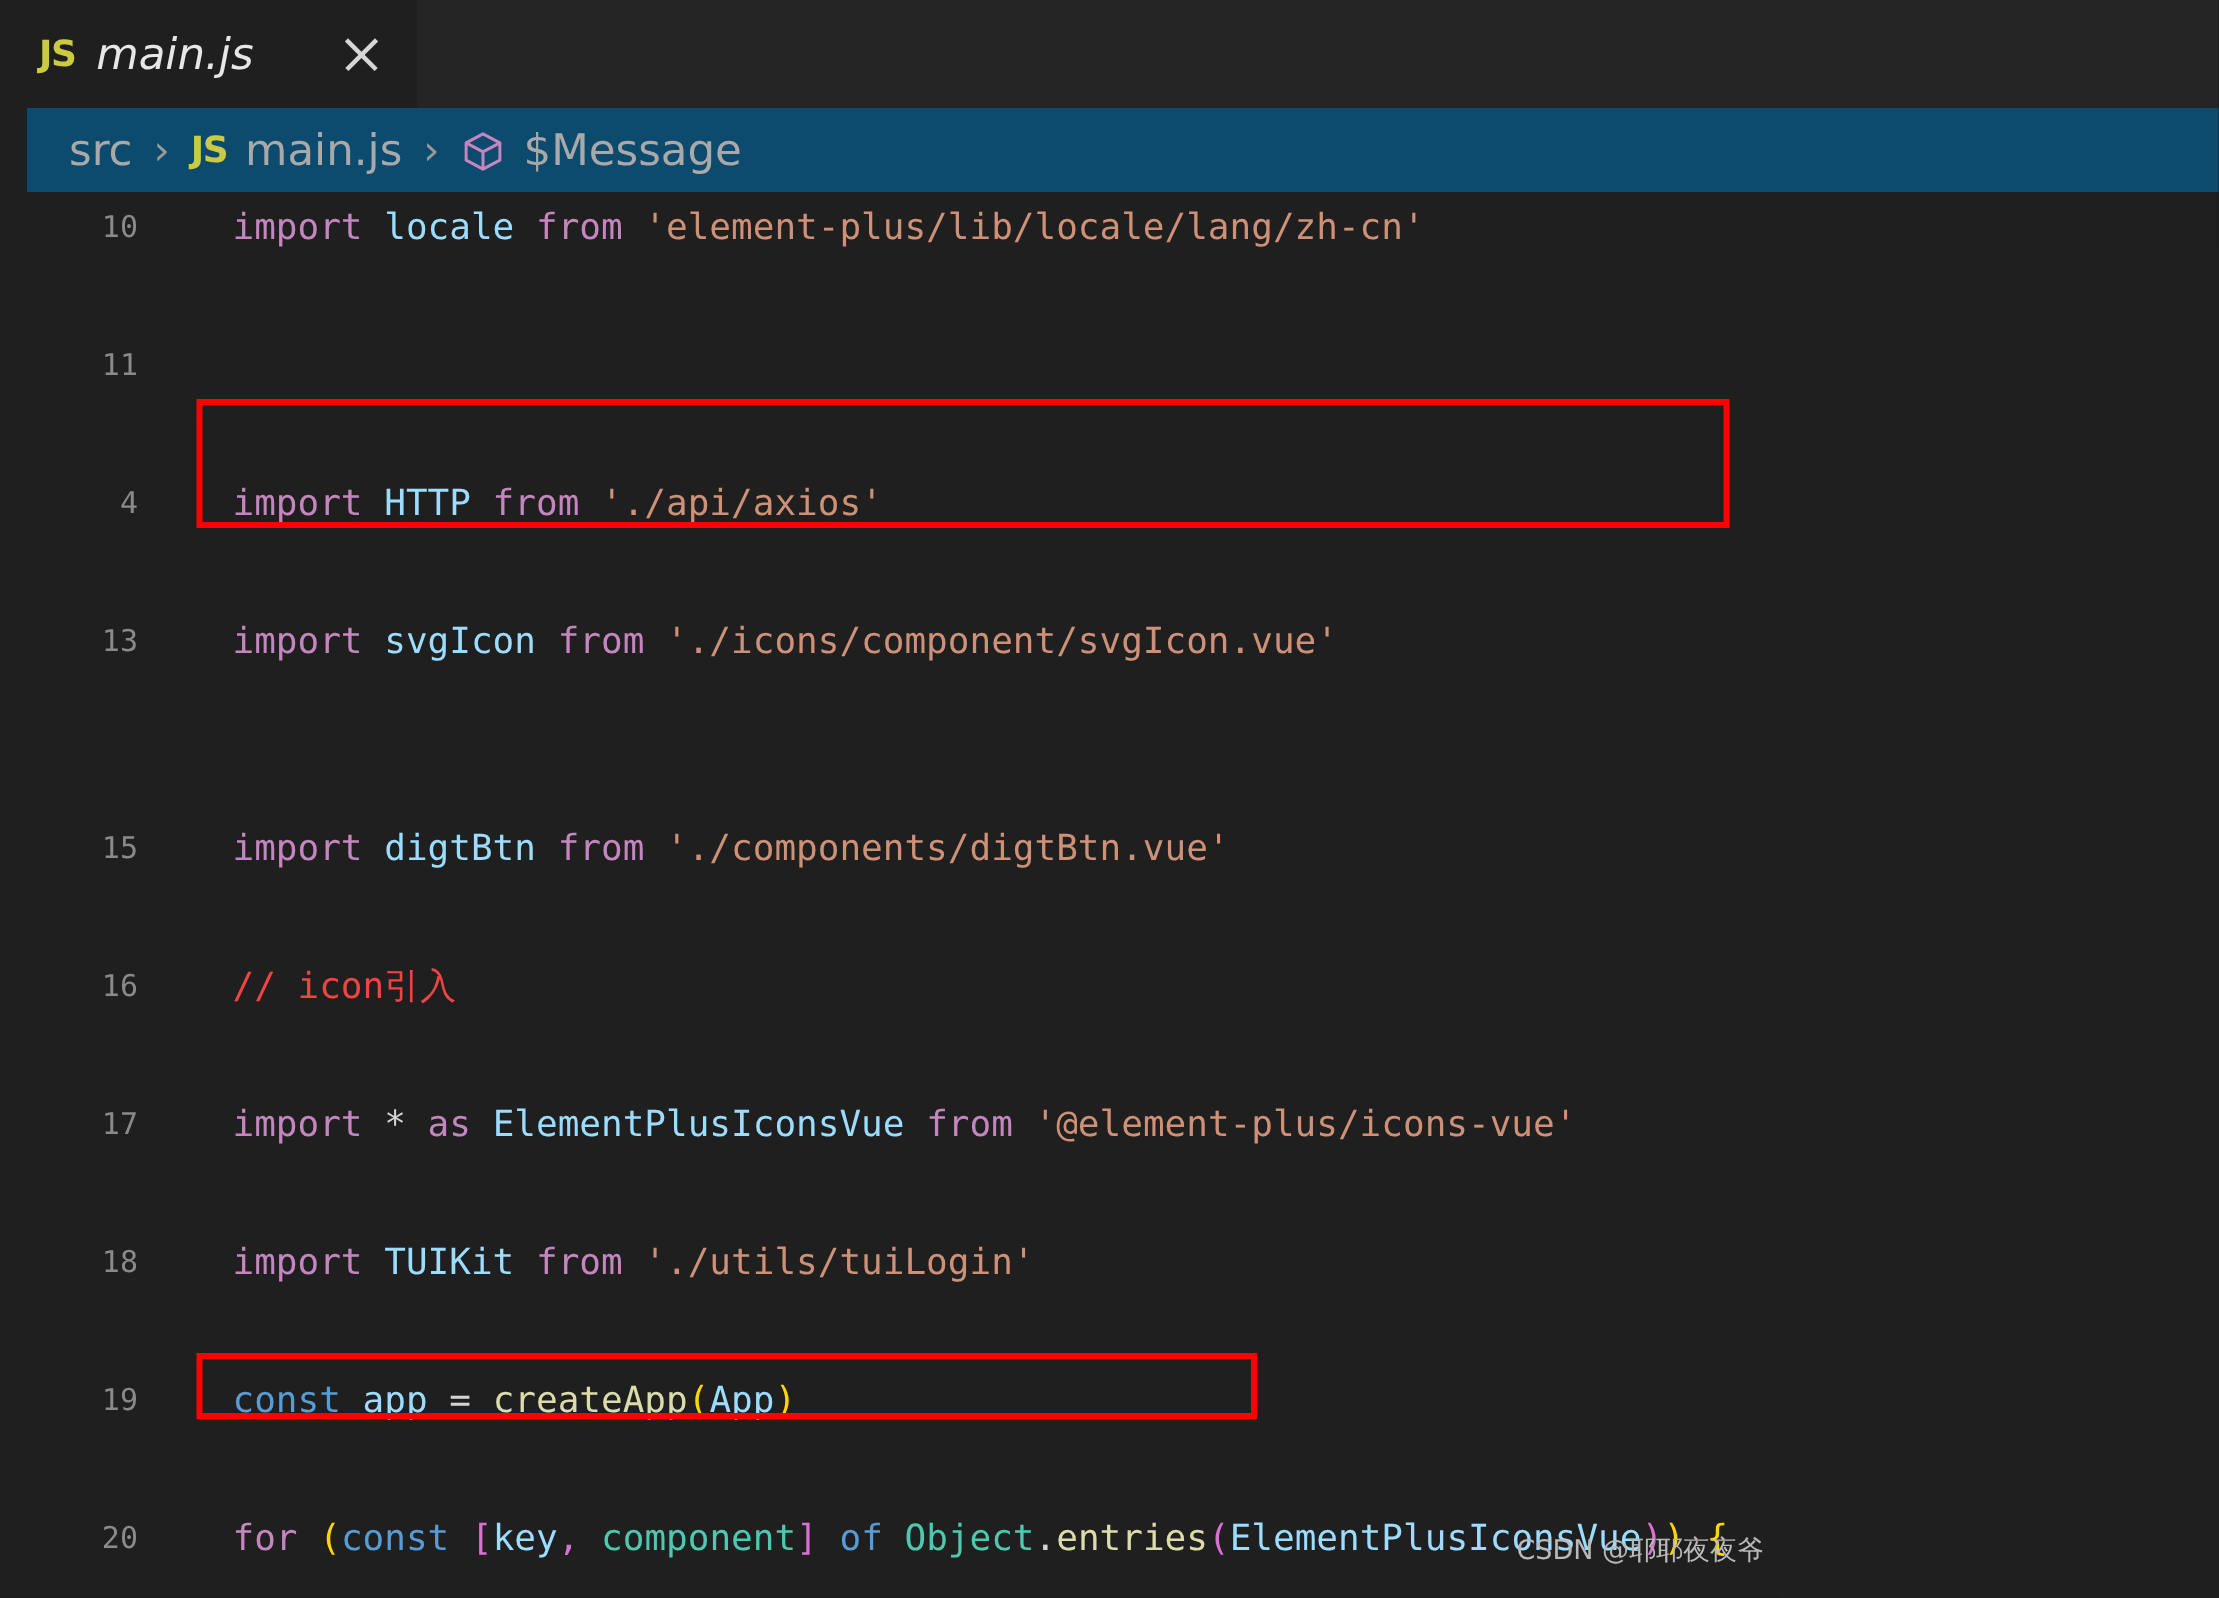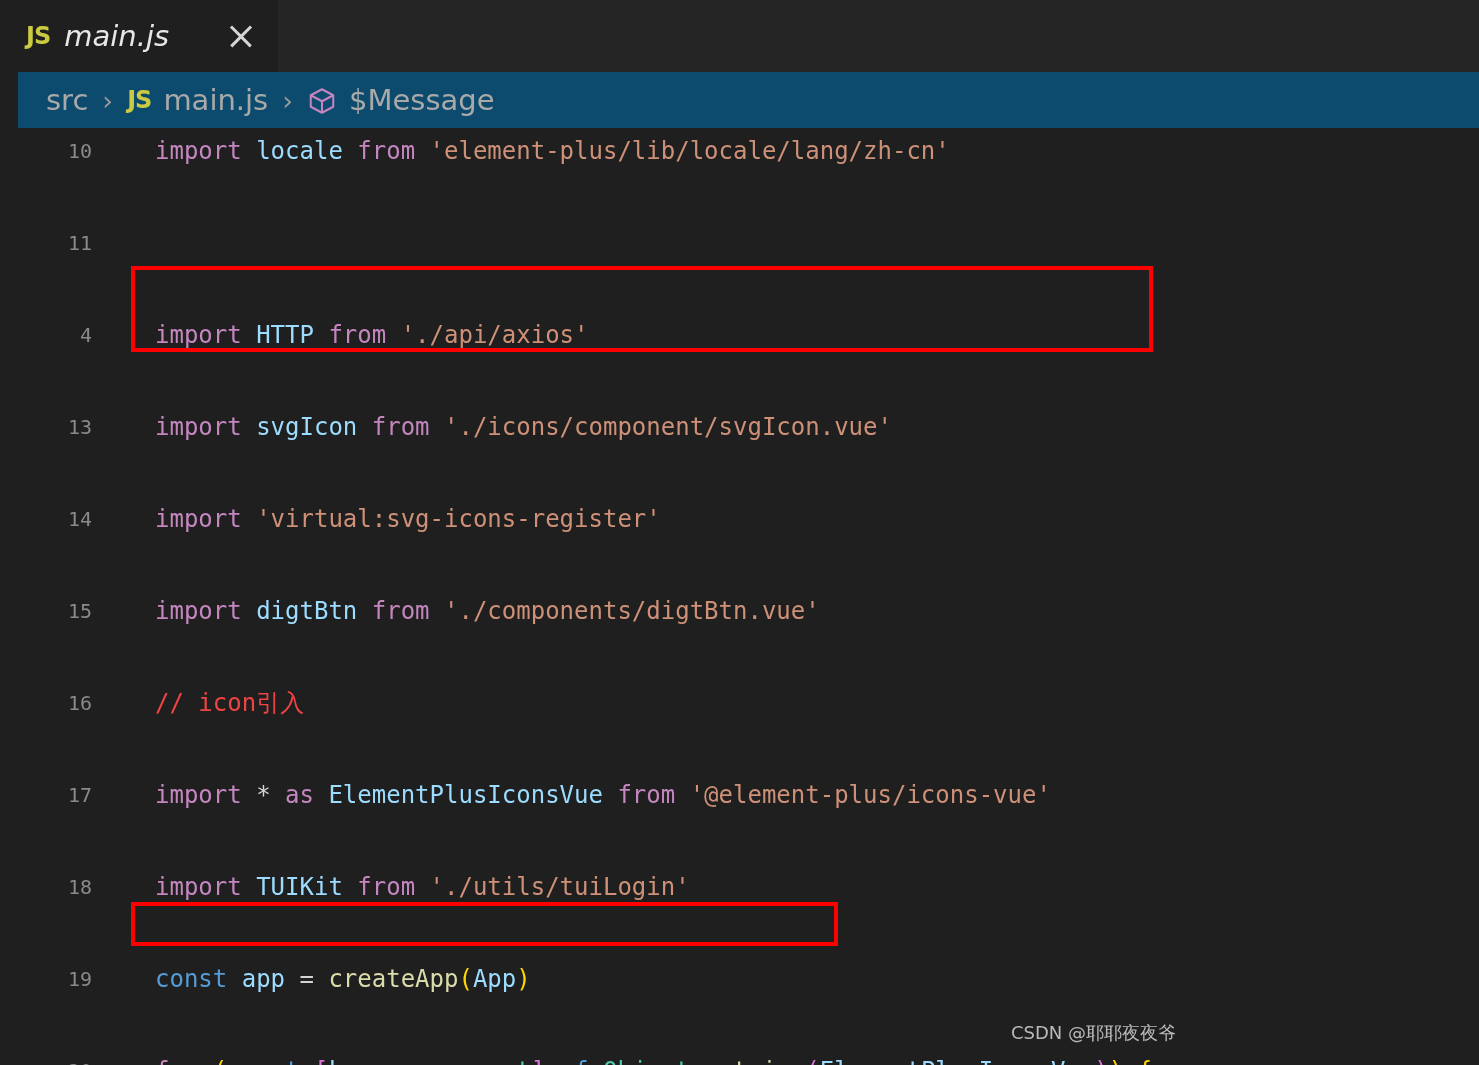--- a/index.html
+++ b/index.html
@@ -238,24 +238,20 @@
     <div class="code-line" style="top:92px">
       <span class="ln">4</span>
       <span class="code"><span class="t-key">import</span> <span class="t-id">HTTP</span> <span class="t-key">from</span> <span class="t-str">'./api/axios'</span></span>
     </div>
 
     <div class="code-line" style="top:138px">
       <span class="ln">13</span>
       <span class="code"><span class="t-key">import</span> <span class="t-id">svgIcon</span> <span class="t-key">from</span> <span class="t-str">'./icons/component/svgIcon.vue'</span></span>
     </div>
 
-    <div class="code-line" style="top:184px">
-      <span class="ln">14</span>
-      <span class="code"><span class="t-key">import</span> <span class="t-str">'virtual:svg-icons-register'</span></span>
-    </div>
 
     <div class="code-line" style="top:230px">
       <span class="ln">15</span>
       <span class="code"><span class="t-key">import</span> <span class="t-id">digtBtn</span> <span class="t-key">from</span> <span class="t-str">'./components/digtBtn.vue'</span></span>
     </div>
 
     <div class="code-line" style="top:276px">
       <span class="ln">16</span>
       <span class="code t-com">// icon引入</span>
     </div>

